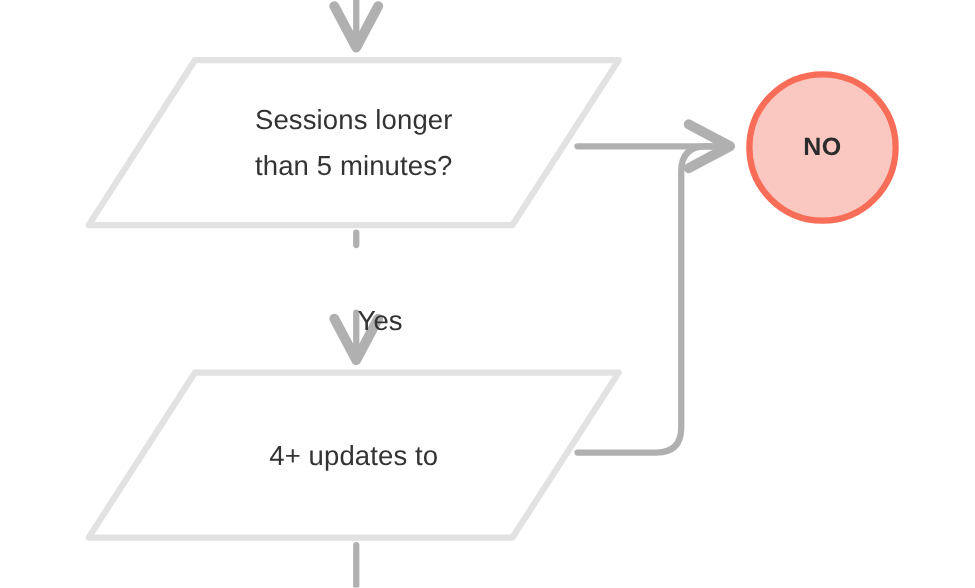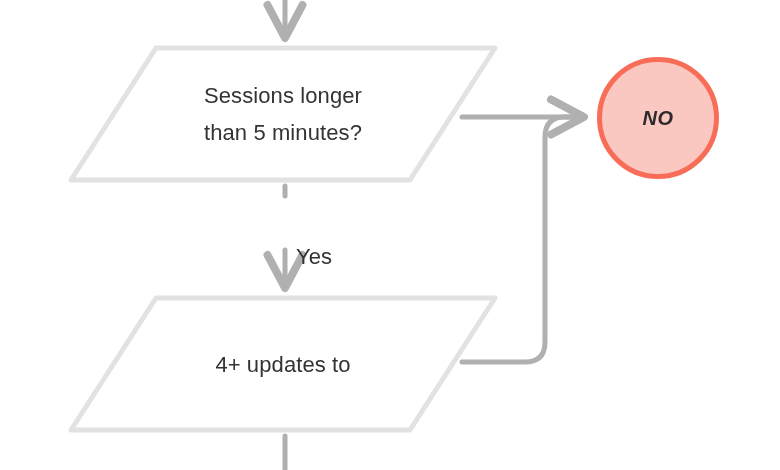--- a/index.html
+++ b/index.html
@@ -66,28 +66,27 @@
     width: 100%;
     height: 100%;
     box-sizing: border-box;
     border-radius: 50%;
   }
   .terminal-node .node-label {
     font-size: 20px;
     font-weight: bold;
     color: #2b2b2b;
     letter-spacing: 0.4px;
-    font-style: italic;
   }
   .edge-label {
     position: absolute;
     color: #333333;
     font-size: 22px;
     line-height: 26px;
-    text-align: right;
+    text-align: center;
     white-space: pre;
   }
 </style>
 </head>
 <body>
 
 <div id="flowchart-canvas">
 
   <svg id="edge-layer" viewBox="0 0 780 470" width="780" height="470" xmlns="http://www.w3.org/2000/svg">
     <defs>

